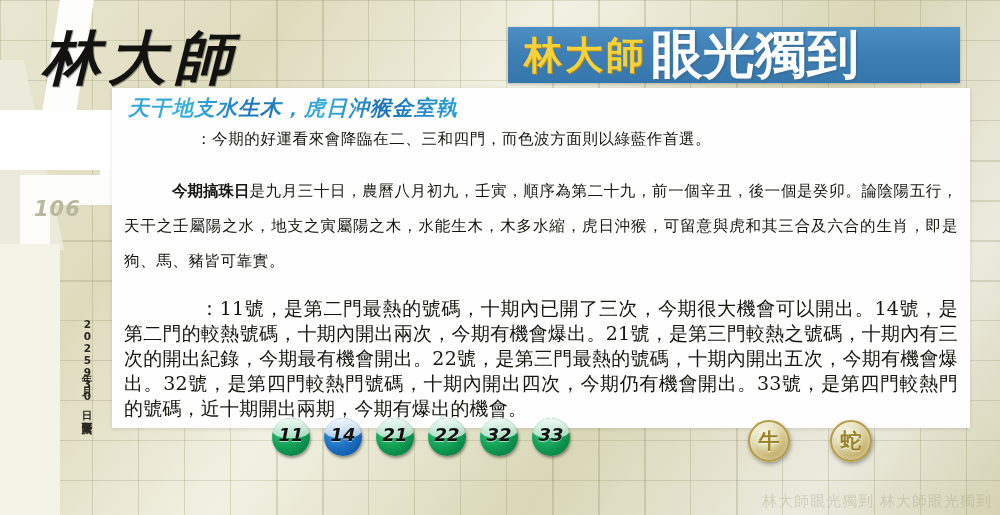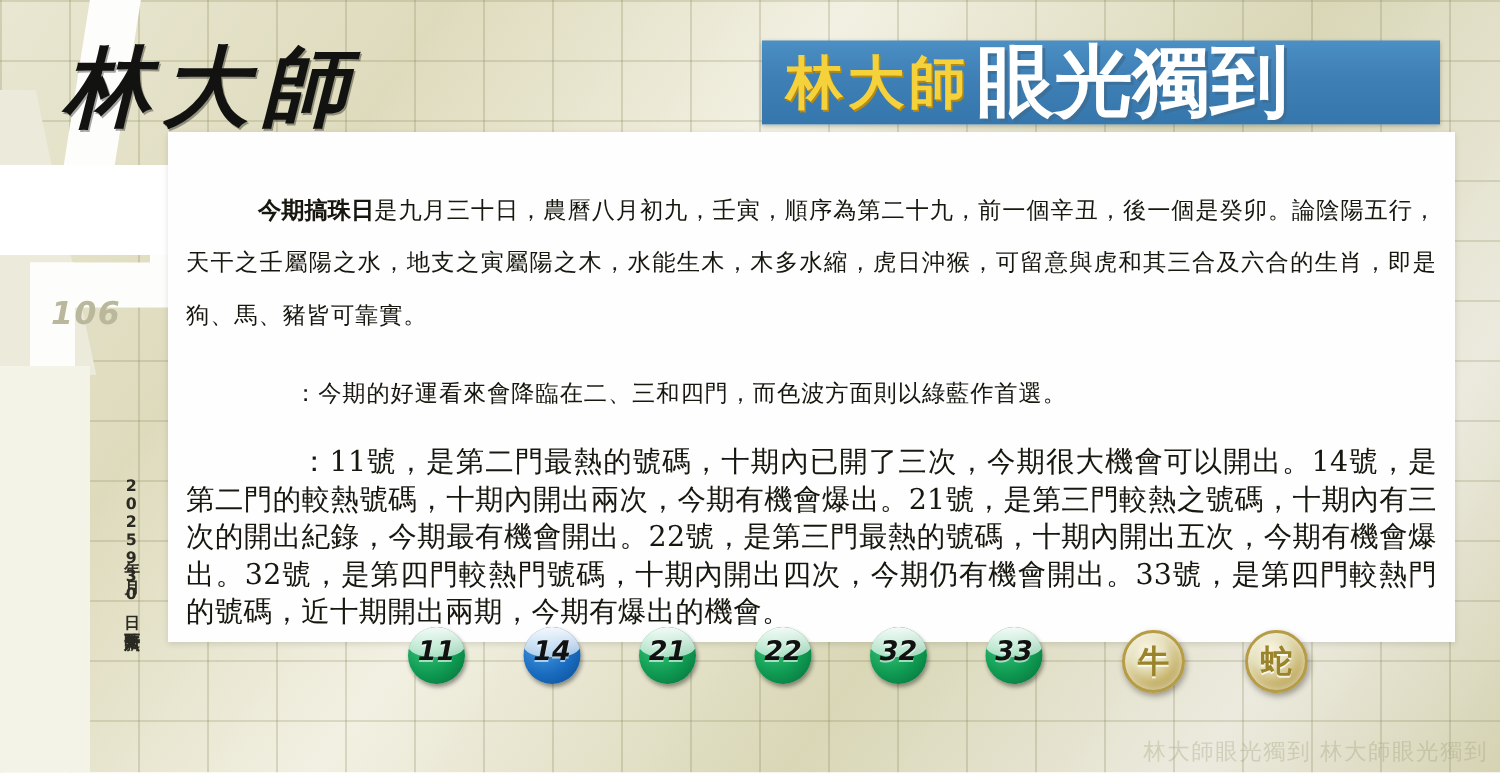--- a/index.html
+++ b/index.html
@@ -160,21 +160,21 @@
     font-weight: 700;
     font-style: normal;
     letter-spacing: 0px;
   }
 
   
   .balls {
     position: absolute;
     left: 272px; top: 418px;
     display: flex;
-    gap: 39px;
+    gap: 14px;
   }
   .ball {
     position: relative;
     width: 38px; height: 38px;
     border-radius: 50%;
     display: flex; align-items: center; justify-content: center;
     box-shadow: 1px 2px 3px rgba(0,0,0,0.4);
     overflow: hidden;
   }
   .ball::after {
@@ -247,24 +247,25 @@
 
   <div class="masthead">林大師</div>
 
   <div class="banner">
     <span class="banner-a">林大師</span>
     <span class="banner-b">眼光獨到</span>
   </div>
 
   <div class="sheet"></div>
 
+  <div class="article-title">天干地支水生木，虎日沖猴金室執</div>
 
   <div class="body-text">
+    <p class="para p2"><span>：今期的好運看來會降臨在二、三和四門，而色波方面則以綠藍作首選。</span></p>
     <p class="para p1"><span class="lead">今期搞珠日</span><span>是九月三十日，農曆八月初九，壬寅，順序為第二十九，前一個辛丑，後一個是癸卯。論陰陽五行，天干之壬屬陽之水，地支之寅屬陽之木，水能生木，木多水縮，虎日沖猴，可留意與虎和其三合及六合的生肖，即是狗、馬、豬皆可靠實。</span></p>
-    <p class="para p2"><span>：今期的好運看來會降臨在二、三和四門，而色波方面則以綠藍作首選。</span></p>
     <p class="para p3"><span>：11號，是第二門最熱的號碼，十期內已開了三次，今期很大機會可以開出。14號，是第二門的較熱號碼，十期內開出兩次，今期有機會爆出。21號，是第三門較熱之號碼，十期內有三次的開出紀錄，今期最有機會開出。22號，是第三門最熱的號碼，十期內開出五次，今期有機會爆出。32號，是第四門較熱門號碼，十期內開出四次，今期仍有機會開出。33號，是第四門較熱門的號碼，近十期開出兩期，今期有爆出的機會。</span></p>
   </div>
 
   <div class="balls">
     <div class="ball green">
         <span class="num">11</span>
       </div>
     <div class="ball blue">
         <span class="num">14</span>
       </div>

